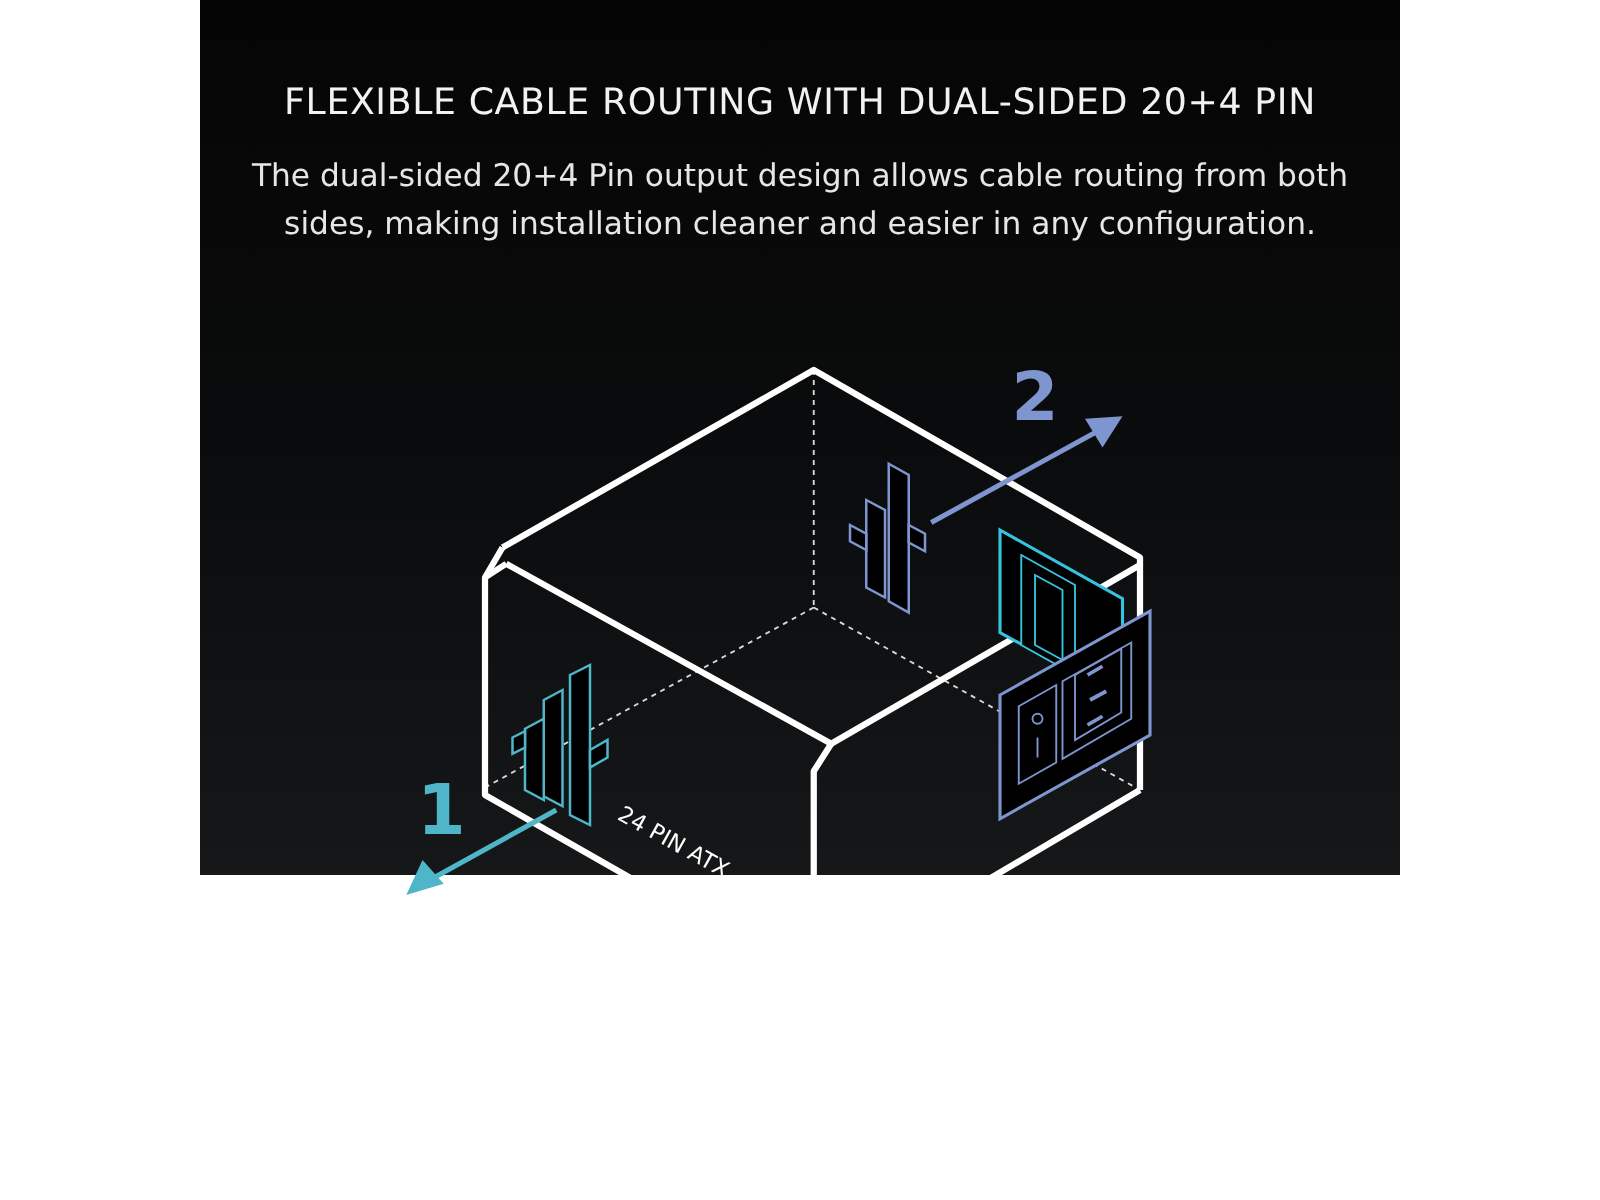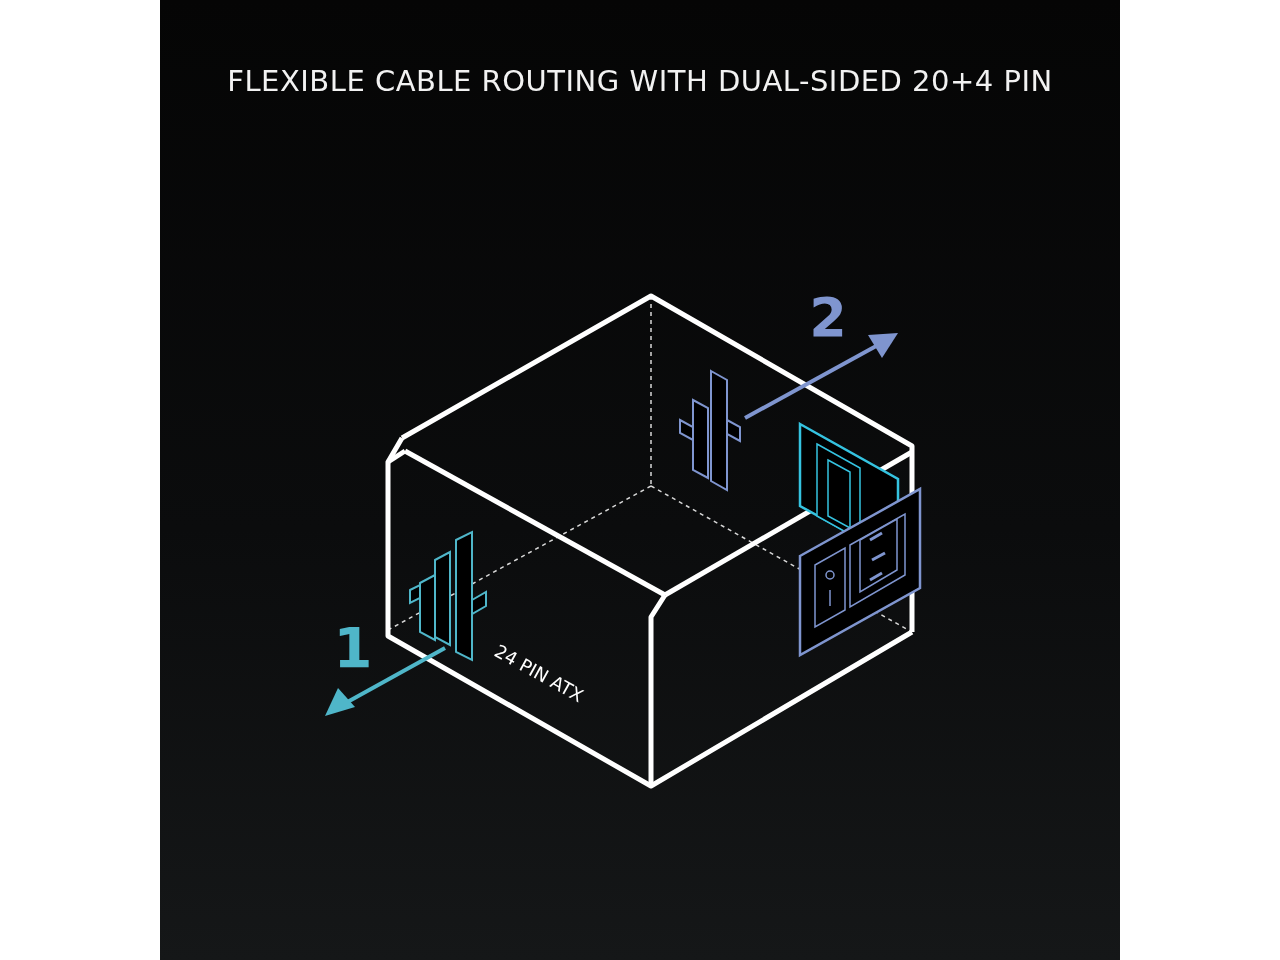--- a/index.html
+++ b/index.html
@@ -8,21 +8,21 @@
       width: 1280px;
       height: 960px;
       background: #ffffff;
       overflow: hidden;
     }
     .panel {
       position: absolute;
       left: 160px;
       top: 0;
       width: 960px;
-      height: 960px;
+      height: 700px;
       background: linear-gradient(180deg, #050505 0%, #0b0c0d 55%, #151718 100%);
       font-family: "DejaVu Sans", "Liberation Sans", sans-serif;
     }
     .title {
       position: absolute;
       left: 0;
       top: 64px;
       width: 960px;
       text-align: center;
       color: #f2f2f2;
@@ -64,20 +64,21 @@
     .lbl {
       font-family: "DejaVu Sans", "Liberation Sans", sans-serif;
     }
   </style>
 </head>
 <body>
 
 <div class="panel">
 
   <h1 class="title">FLEXIBLE CABLE ROUTING WITH DUAL-SIDED 20+4 PIN</h1>
+  <p class="subtitle">The dual-sided 20+4 Pin output design allows cable routing from both sides, making installation cleaner and easier in any configuration.</p>
 
   <svg class="diagram" viewBox="0 0 960 960">
 
     <g stroke="#d8d8d8" stroke-width="1.5" stroke-dasharray="4 4" fill="none">
       <line x1="491" y1="296" x2="491" y2="486"></line>
       <line x1="491" y1="486" x2="228" y2="630"></line>
       <line x1="491" y1="486" x2="752" y2="632"></line>
     </g>
 
     <g stroke="#ffffff" stroke-width="5" fill="none" stroke-linejoin="round">

